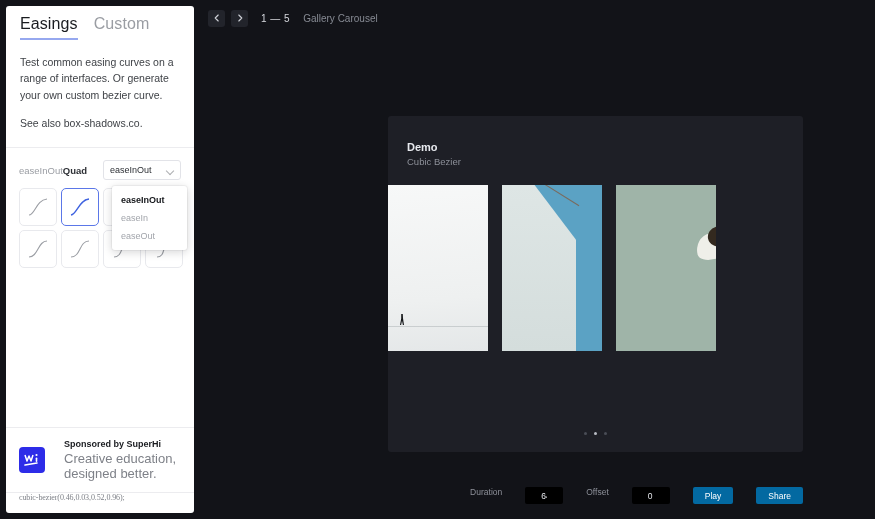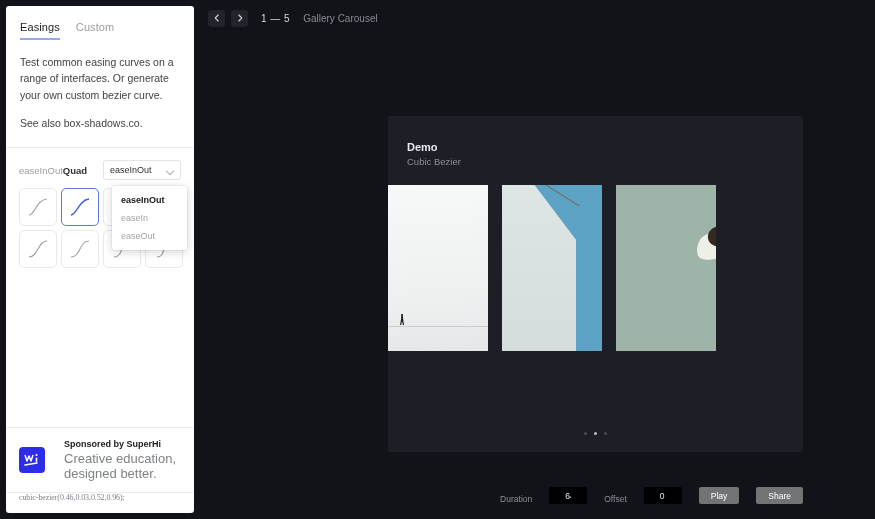--- a/index.html
+++ b/index.html
@@ -20,21 +20,21 @@
     display: flex; flex-direction: column;
     overflow: hidden;
   }
   .tabs {
     display: flex; align-items: flex-end;
     padding: 10px 14px 0 14px;
     gap: 16px;
     height: 34px;
   }
   .tab {
-    font-size: 11px; color: #9a9da3;
+    font-size: 16px; color: #9a9da3;
     padding-bottom: 7px;
     position: relative;
     cursor: pointer;
     letter-spacing: .1px;
   }
   .tab.active { color: #1a1c20; }
   .tab.active::after {
     content: ""; position: absolute;
     left: 0; right: 0; bottom: 0; height: 2px;
     background: #96a8ef;
@@ -219,34 +219,34 @@
     position: absolute; left: 0; right: 0; bottom: 17px;
     display: flex; justify-content: center; gap: 7px;
   }
   .dot { width: 3px; height: 3px; border-radius: 50%; background: #4a4d56; }
   .dot.active { background: #b9bcc4; }
 
   
   .controls {
     position: absolute; left: 194px; bottom: 15px;
     width: 415px;
-    display: flex; align-items: flex-end; justify-content: flex-end;
-    gap: 17px;
+    display: flex; align-items: flex-start; justify-content: flex-end;
+    gap: 23px;
   }
   .ctrl-label { font-size: 8.5px; color: #8d9099; }
   .ctrl-input {
     width: 38px; height: 17px;
     background: #000; border: none; border-radius: 2px;
     color: #e7e9ee; font-size: 8.5px;
     font-family: "Liberation Sans", sans-serif;
     padding: 0 16px;
   }
   .ctrl-btn {
     height: 17px; padding: 0 12px;
-    background: #737373; border: none; border-radius: 2px;
+    background: #0369a1; border: none; border-radius: 2px;
     color: #fff; font-size: 8.5px;
     font-family: "Liberation Sans", sans-serif;
     cursor: pointer;
     display: flex; align-items: center; justify-content: center;
   }
 </style>
 </head>
 <body>
 
 <div id="app">

